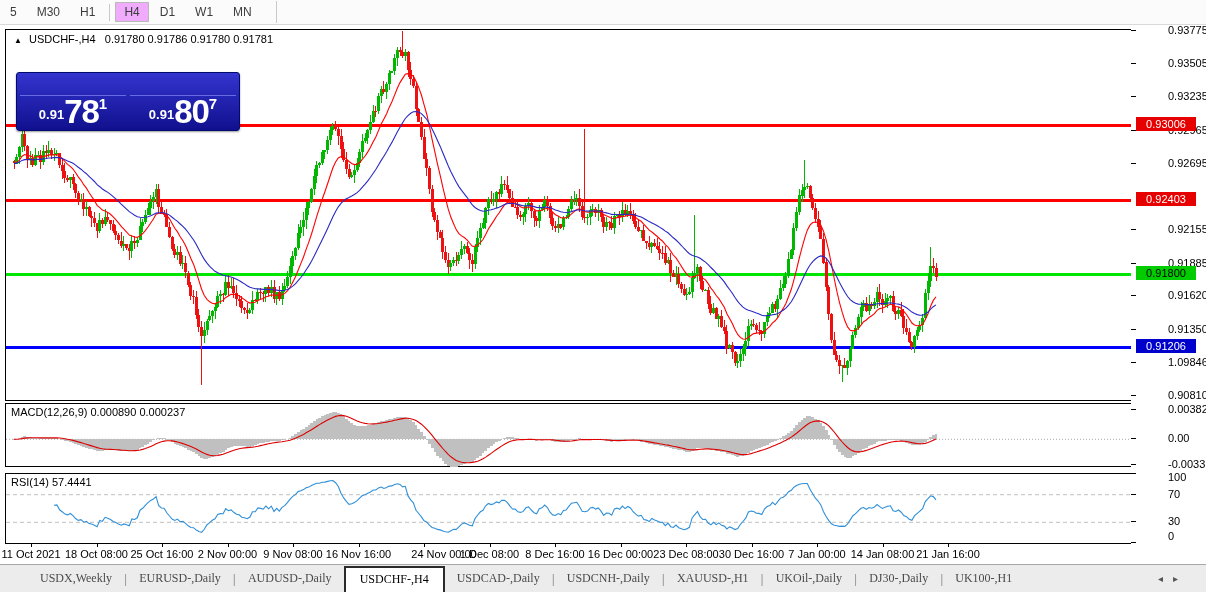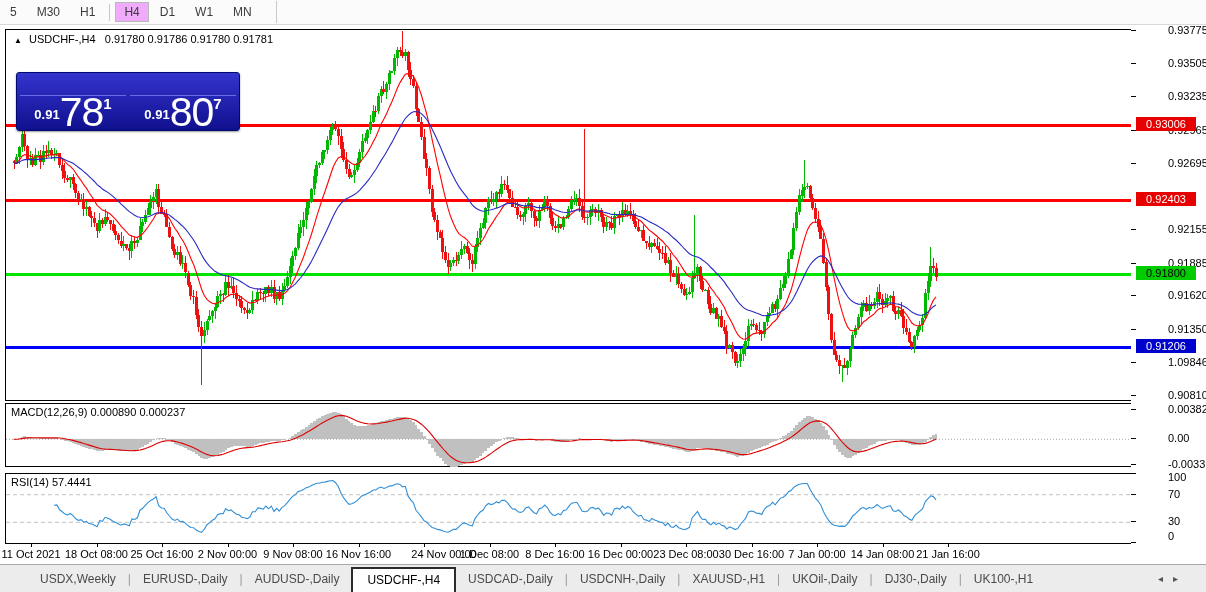--- a/index.html
+++ b/index.html
@@ -31,21 +31,21 @@
   .hline-badge{position:absolute;left:5px;width:60px;height:14px;font-size:11px;
                text-align:center;line-height:14px;z-index:6;}
   
   #date-axis{position:absolute;left:5px;top:545px;width:1127px;height:18px;background:#fff;}
   .date-label{position:absolute;top:3px;width:90px;margin-left:-45px;text-align:center;
               font-size:11px;color:#000;white-space:nowrap;}
   .date-tick{position:absolute;top:-2px;width:1px;height:4px;background:#000;}
   
   .tab-bar{position:absolute;left:0;top:564px;width:1206px;height:28px;background:#ececec;
            border-top:1px solid #a7a7a7;display:flex;align-items:center;padding-left:28px;box-sizing:border-box;}
-  .tab{font-size:12px;color:#4a4a4a;padding:4px 12px;white-space:nowrap;cursor:default;}
+  .tab{font-size:12px;color:#4a4a4a;padding:4px 12px;white-space:nowrap;cursor:default;font-family:Liberation Serif, serif;}
   .tab.active{background:#fff;border:2px solid #2b2b2b;border-bottom:none;color:#000;
               padding:4px 14px 6px 14px;margin-top:2px;}
   .tab-sep{color:#9a9a9a;font-size:12px;}
   .tab-arrows{position:absolute;right:18px;top:8px;font-size:10px;color:#555;letter-spacing:10px;}
   
   .otp{position:absolute;left:10px;top:42px;width:222px;height:57px;z-index:10;
        background:linear-gradient(#3434cf,#10108e);border:1px solid #000a6e;border-radius:3px;
        box-shadow:0 1px 2px rgba(0,0,0,.4);}
   .otp-top{position:absolute;left:0;top:0;width:100%;height:21px;display:flex;align-items:center;}
   .otp-btn{height:17px;font-size:12px;font-weight:bold;color:#fff;text-align:center;line-height:17px;
@@ -55,21 +55,21 @@
   .spin-btn{width:17px;height:16px;background:#d9d9ea;border:1px solid #9c9cb8;color:#444;
             font-size:8px;line-height:14px;text-align:center;cursor:default;}
   .spin-down{margin-left:6px;border-radius:2px 0 0 2px;}
   .spin-up{border-radius:0 2px 2px 0;}
   .vol-field{width:66px;height:16px;background:#fff;border-top:1px solid #9c9cb8;border-bottom:1px solid #9c9cb8;
              font-size:13px;color:#000;text-align:right;line-height:16px;padding-right:6px;}
   .otp-prices{position:absolute;left:3px;top:22px;width:216px;height:32px;display:flex;gap:4px;}
   .otp-price{flex:1;border-top:1px solid #6a6ae4;display:flex;align-items:flex-end;
              justify-content:center;color:#fff;padding-bottom:2px;}
   .pp-small{font-size:13px;font-weight:bold;margin-bottom:3px;}
-  .pp-big{font-size:41px;font-weight:normal;line-height:26px;letter-spacing:-1px;}
+  .pp-big{font-size:33px;font-weight:bold;line-height:26px;letter-spacing:-1px;}
   .pp-sup{font-size:15px;font-weight:bold;margin-bottom:13px;}
 </style>
 </head>
 <body>
 
 <div class="tf-bar" id="tf-bar">
     <div class="tf-btn">5</div>
     <div class="tf-btn">M30</div>
     <div class="tf-btn">H1</div>
     <div class="tf-sep"></div>

